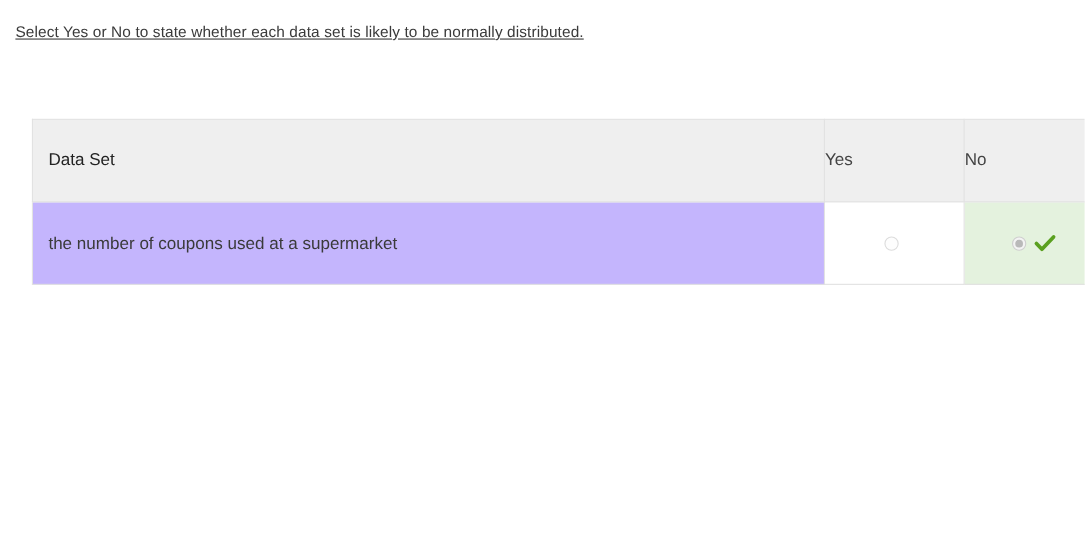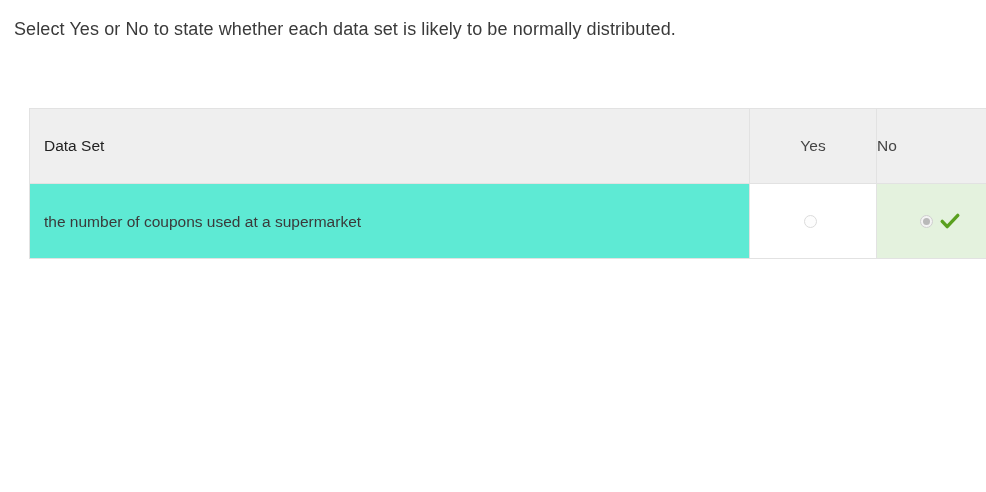--- a/index.html
+++ b/index.html
@@ -19,25 +19,26 @@
     position: relative;
     width: 986px;
     height: 492px;
     box-sizing: border-box;
   }
 
   .prompt {
     position: absolute;
     left: 14px;
     top: 18px;
-    font-size: 18px;
+    font-size: 14px;
     line-height: 22px;
     color: #3a3a3a;
     letter-spacing: 0.1px;
     white-space: nowrap;
+    text-decoration: underline;
   }
 
   .quiz-table {
     position: absolute;
     left: 9px;
     top: 108px;
     width: 959px;
     border-collapse: collapse;
     table-layout: fixed;
     font-size: 15px;
@@ -58,29 +59,29 @@
   }
 
   th.col-dataset {
     width: 705px;
     text-align: left;
     padding-left: 14px;
     font-weight: bold;
     font-size: 15.5px;
     color: #222;
   }
-  th.col-yes { width: 126px; text-align: center; font-size: 15.5px; color: #444; }
+  th.col-yes { width: 126px; text-align: left; font-size: 15.5px; color: #444; }
   th.col-no  { width: 126px; text-align: left; font-size: 15.5px; color: #444; }
 
   td.dataset-cell {
     padding: 10px 14px 10px 14px;
     line-height: 27px;
     font-size: 15.5px;
     color: #3a3a3a;
-    background: #5eead4;
+    background: #c4b5fd;
   }
 
   td.choice-cell {
     text-align: center;
     background: #ffffff;
     height: 74px;
   }
 
   td.choice-cell.bg-green  { background: #e4f2de; }
   td.choice-cell.bg-yellow { background: #fafacd; }

